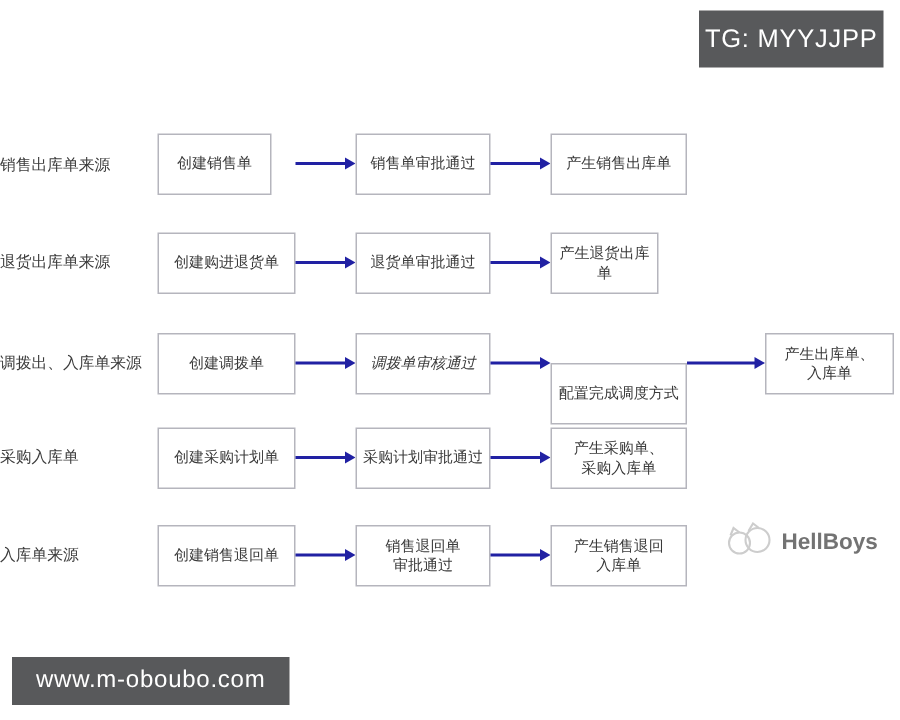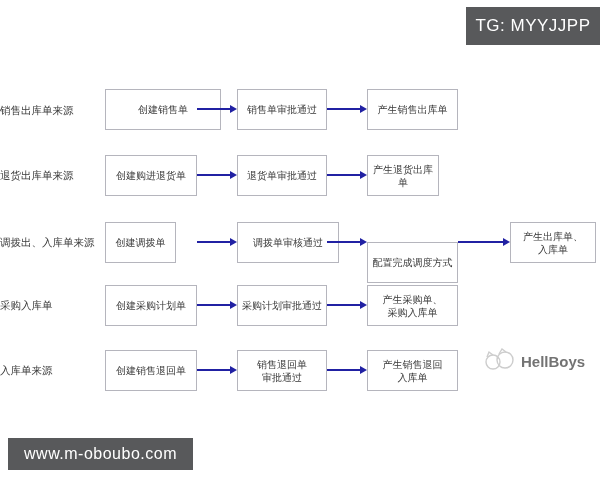--- a/index.html
+++ b/index.html
@@ -8,21 +8,21 @@
     font-family:"Liberation Sans","DejaVu Sans",sans-serif;
     overflow:hidden;
   }
   .canvas{position:absolute;left:0;top:0;width:600px;height:480px;}
 
   .badge{
     position:absolute;background:#58595b;color:#ffffff;
     display:flex;align-items:center;justify-content:center;
     letter-spacing:.5px;
   }
-  .badge-tg{left:466px;top:7px;width:134px;height:38px;font-size:17px;}
+  .badge-tg{left:466px;top:7px;width:123px;height:38px;font-size:17px;}
   .badge-url{left:8px;top:438px;width:185px;height:32px;font-size:16px;}
 
   .row-label{
     position:absolute;left:0;color:#3c3c3c;font-size:10.5px;
     white-space:nowrap;line-height:14px;
   }
 
   .fc-box{
     position:absolute;background:#ffffff;border:1px solid #b5b5bd;
     box-sizing:border-box;color:#3a3a3a;font-size:10px;line-height:13px;
@@ -47,37 +47,37 @@
   .wm-text{font-weight:bold;color:#737373;}
 </style>
 </head>
 <body>
 
 <div class="canvas">
 
   <div class="badge badge-tg">TG: MYYJJPP</div>
 
   <div class="row-label" style="top:103px;">销售出库单来源</div>
-  <div class="fc-box" style="left:105px;top:89px;width:116px;height:41px;">创建销售单</div>
+  <div class="fc-box" style="left:105px;top:89px;width:76px;height:41px;">创建销售单</div>
   <div class="arrow" style="left:197px;top:108px;width:34px;"></div>
   <div class="fc-box" style="left:237px;top:89px;width:90px;height:41px;">销售单审批通过</div>
   <div class="arrow" style="left:327px;top:108px;width:34px;"></div>
   <div class="fc-box" style="left:367px;top:89px;width:91px;height:41px;">产生销售出库单</div>
 
   <div class="row-label" style="top:168px;">退货出库单来源</div>
   <div class="fc-box" style="left:105px;top:155px;width:92px;height:41px;">创建购进退货单</div>
   <div class="arrow" style="left:197px;top:174px;width:34px;"></div>
   <div class="fc-box" style="left:237px;top:155px;width:90px;height:41px;">退货单审批通过</div>
   <div class="arrow" style="left:327px;top:174px;width:34px;"></div>
   <div class="fc-box" style="left:367px;top:155px;width:72px;height:41px;">产生退货出库单</div>
 
   <div class="row-label" style="top:235px;">调拨出、入库单来源</div>
-  <div class="fc-box" style="left:105px;top:222px;width:71px;height:41px;">创建调拨单</div>
+  <div class="fc-box" style="left:105px;top:222px;width:92px;height:41px;">创建调拨单</div>
   <div class="arrow" style="left:197px;top:241px;width:34px;"></div>
-  <div class="fc-box" style="left:237px;top:222px;width:102px;height:41px;">调拨单审核通过</div>
+  <div class="fc-box" style="left:237px;top:222px;width:90px;height:41px;font-style:italic;">调拨单审核通过</div>
   <div class="arrow" style="left:327px;top:241px;width:34px;"></div>
   <div class="fc-box" style="left:367px;top:222px;width:91px;height:41px;margin-top:20px;">配置完成调度方式</div>
   <div class="arrow" style="left:458px;top:241px;width:46px;"></div>
   <div class="fc-box" style="left:510px;top:222px;width:86px;height:41px;">产生出库单、
 入库单</div>
 
   <div class="row-label" style="top:298px;">采购入库单</div>
   <div class="fc-box" style="left:105px;top:285px;width:92px;height:41px;">创建采购计划单</div>
   <div class="arrow" style="left:197px;top:304px;width:34px;"></div>
   <div class="fc-box" style="left:237px;top:285px;width:90px;height:41px;">采购计划审批通过</div>

